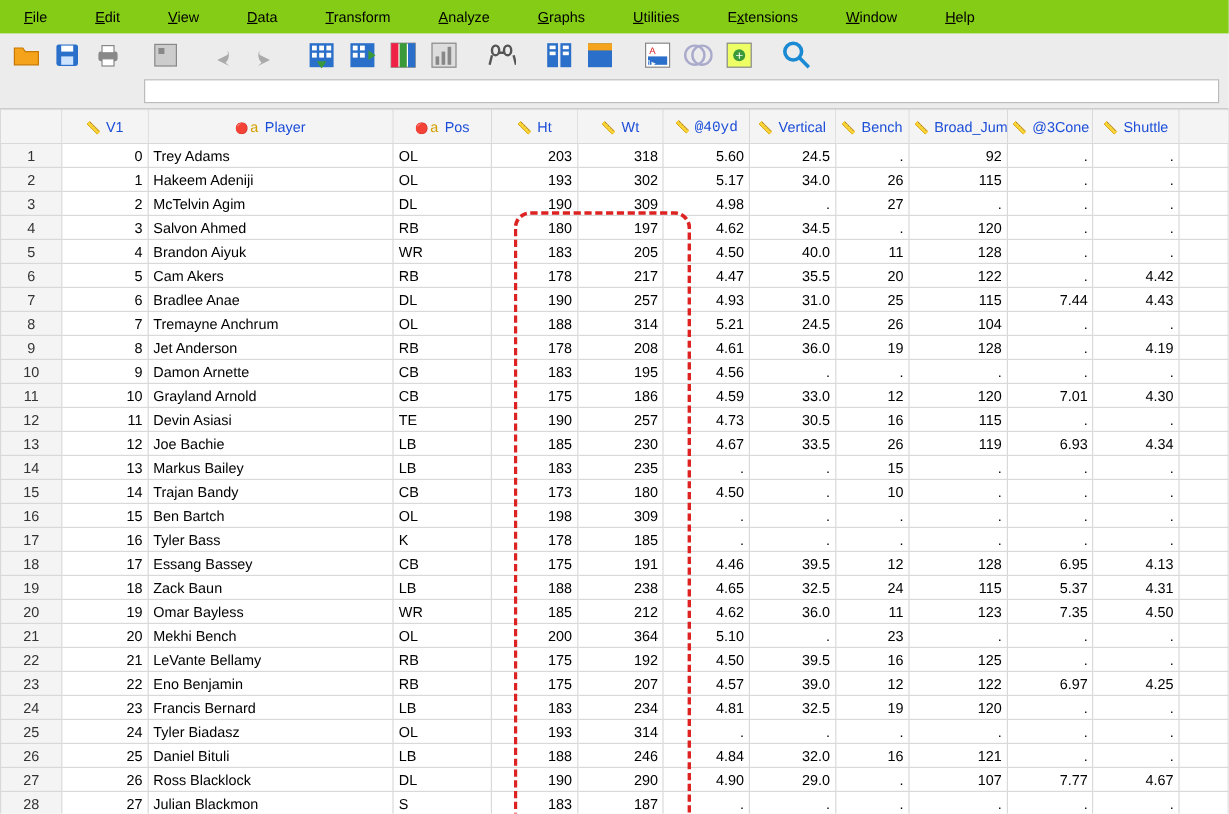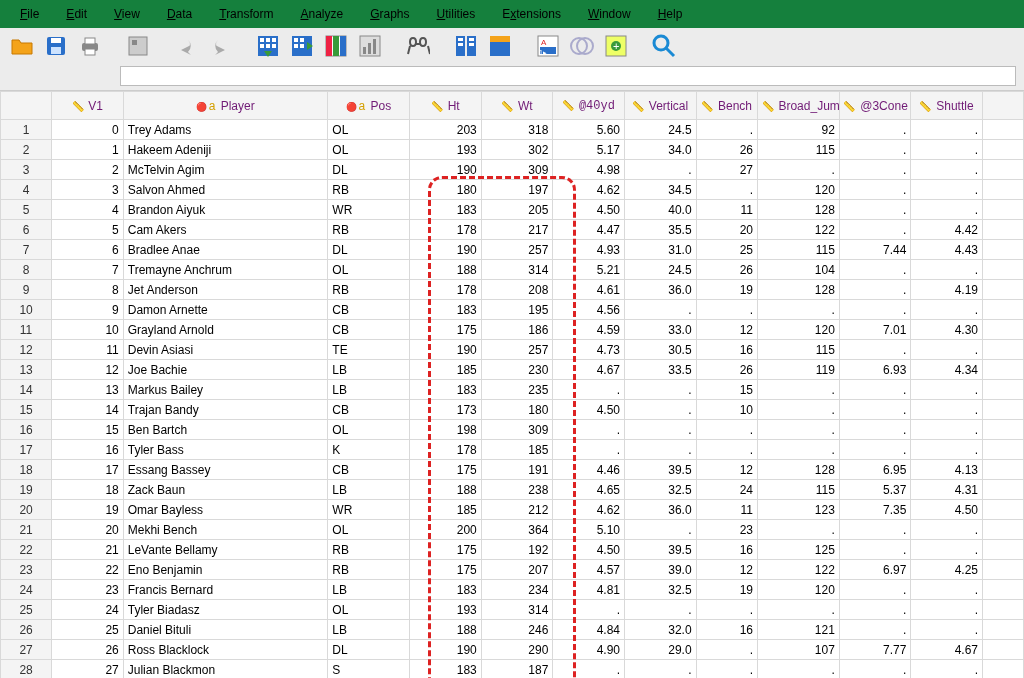--- a/index.html
+++ b/index.html
@@ -8,22 +8,22 @@
     font-size: 12px;
     background: #f0f0f0;
     width: 1024px;
     height: 678px;
     overflow: hidden;
     color: #000;
   }
   .menubar {
     display: flex;
     padding: 4px 8px;
-    background: #15803d;
-    gap: 3px;
+    background: #84cc16;
+    gap: 16px;
   }
   .menubar .menu-item {
     padding: 3px 12px;
     cursor: default;
   }
   .menubar .accel { text-decoration: underline; }
   .toolbar {
     display: flex;
     align-items: center;
     gap: 6px;
@@ -80,21 +80,21 @@
   .col-vert { width:70px;margin-left:37px; }
   .col-bench { width:60px; }
   .col-broad { width:80px; }
   .col-3cone { width:70px; }
   .col-shuttle { width:70px; }
   .col-blank { width:40px; }
   .num { text-align:right; }
   .txt { text-align:left;margin-left:40px; }
   .hdr-icon-ruler::before { content:"📏"; font-size:10px; margin-right:2px; color:#d4a000;}
   .hdr-icon-ball::before { content:"🔴"; font-size:9px; margin-right:1px;}
-  .hdr-label { display:inline-block; padding-left:2px; color:#701a75; font-weight: normal;}
+  .hdr-label { display:inline-block; padding-left:2px; color:#1d4ed8; font-weight: normal;}
 
   
   .highlight-box {
     position:absolute;
     border:3px dashed #d22; border-radius:14px;
     pointer-events:none;
     top:86px; left:428px; width:148px; height:588px;
     z-index:50;
   }
 

